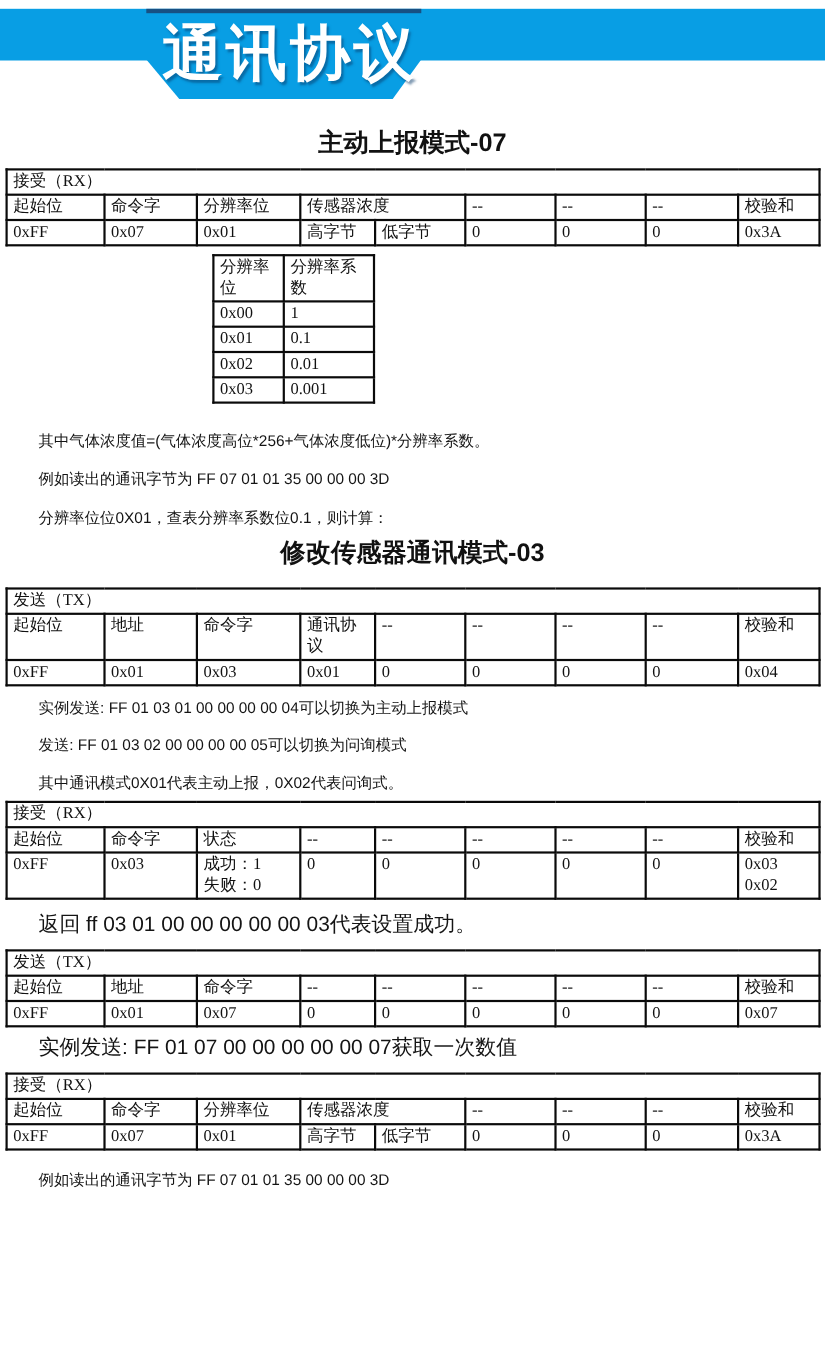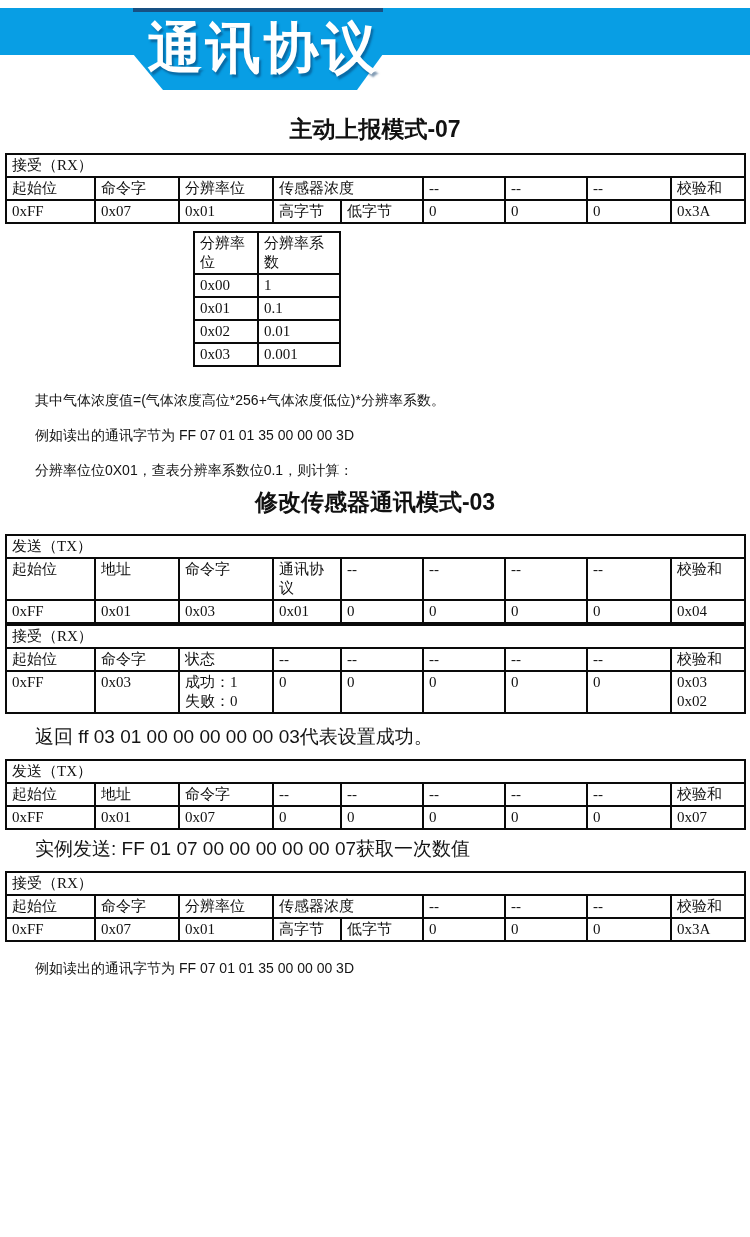--- a/index.html
+++ b/index.html
@@ -175,20 +175,25 @@
       <td>0x01</td>
       <td>0</td>
       <td>0</td>
       <td>0</td>
       <td>0</td>
       <td>0x04</td>
     </tr>
   </tbody>
     </table>
 
+  <div class="para" id="para2">
+    <div>实例发送: FF 01 03 01 00 00 00 00 04可以切换为主动上报模式</div>
+    <div>发送: FF 01 03 02 00 00 00 00 05可以切换为问询模式</div>
+    <div>其中通讯模式0X01代表主动上报，0X02代表问询式。</div>
+  </div>
 
   <table class="proto" id="table3">
     <colgroup>
         <col style="width:89px">
         <col style="width:84px">
         <col style="width:94px">
         <col style="width:68px">
         <col style="width:82px">
         <col style="width:82px">
         <col style="width:82px">

